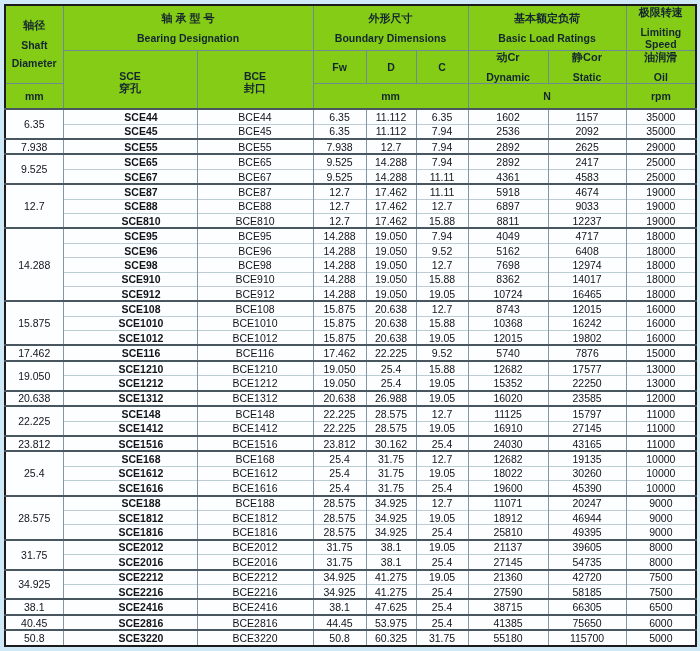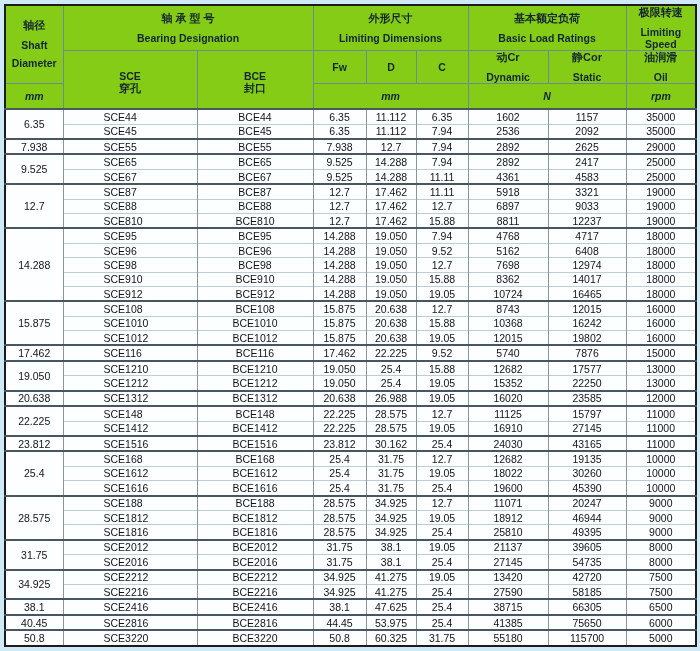--- a/index.html
+++ b/index.html
@@ -21,39 +21,39 @@
   thead td {
     background: #84cc16;
     border: 1px solid #6f8997;
     text-align: center;
     vertical-align: middle;
     color: #15272e;
     padding: 0;
   }
   thead tr.r1 { height: 29px; }
   thead tr.r2 { height: 32px; }
-  thead tr.r3 { height: 26px; font-style: italic; }
+  thead tr.r3 { height: 26px; }
   .zh { font-size: 11px; font-weight: bold; line-height: 1.25; }
   .en { font-size: 10.5px; font-weight: bold; line-height: 1.15; margin-top: 6px; }
   tbody td {
     background: #fdfeff;
     border-left: 1px solid #8496a1;
     border-right: 1px solid #8496a1;
     border-top: 1px solid #bccdd6;
     font-size: 10.5px;
     text-align: center;
     vertical-align: middle;
     color: #101418;
     padding: 0;
     overflow: hidden;
     white-space: nowrap;
   }
   tbody tr.group-start td { border-top: 2px solid #47565f; }
   thead { border-bottom: 2px solid #2a2a2a; }
-  tbody td.col-sce { text-align: left; padding-left: 40px; }
+  tbody td.col-sce { text-align: center; padding-left: 22px; font-weight: bold; }
 </style>
 </head>
 <body>
 
 <div class="page">
   <table class="spec">
     <colgroup>
       <col style="width:58px">
       <col style="width:134px">
       <col style="width:116px">
@@ -70,21 +70,21 @@
           <div class="zh">轴径</div>
           <div class="en">Shaft</div>
           <div class="en">Diameter</div>
         </td>
         <td colspan="2">
           <div class="zh">轴 承 型 号</div>
           <div class="en">Bearing Designation</div>
         </td>
         <td colspan="3">
           <div class="zh">外形尺寸</div>
-          <div class="en">Limiting Dimensions</div>
+          <div class="en">Boundary Dimensions</div>
         </td>
         <td colspan="2">
           <div class="zh">基本额定负荷</div>
           <div class="en">Basic Load Ratings</div>
         </td>
         <td>
           <div class="zh">极限转速</div>
           <div class="en">Limiting Speed</div>
         </td>
       </tr>
@@ -175,21 +175,21 @@
           <td>25000</td>
         </tr>
         <tr class="group-start">
           <td rowspan="3">12.7</td>
           <td class="col-sce">SCE87</td>
           <td>BCE87</td>
           <td>12.7</td>
           <td>17.462</td>
           <td>11.11</td>
           <td>5918</td>
-          <td>3321</td>
+          <td>4674</td>
           <td>19000</td>
         </tr>
         <tr>
           <td class="col-sce">SCE88</td>
           <td>BCE88</td>
           <td>12.7</td>
           <td>17.462</td>
           <td>12.7</td>
           <td>6897</td>
           <td>9033</td>
@@ -205,21 +205,21 @@
           <td>12237</td>
           <td>19000</td>
         </tr>
         <tr class="group-start">
           <td rowspan="5">14.288</td>
           <td class="col-sce">SCE95</td>
           <td>BCE95</td>
           <td>14.288</td>
           <td>19.050</td>
           <td>7.94</td>
-          <td>4768</td>
+          <td>4049</td>
           <td>4717</td>
           <td>18000</td>
         </tr>
         <tr>
           <td class="col-sce">SCE96</td>
           <td>BCE96</td>
           <td>14.288</td>
           <td>19.050</td>
           <td>9.52</td>
           <td>5162</td>
@@ -445,21 +445,21 @@
           <td>54735</td>
           <td>8000</td>
         </tr>
         <tr class="group-start">
           <td rowspan="2">34.925</td>
           <td class="col-sce">SCE2212</td>
           <td>BCE2212</td>
           <td>34.925</td>
           <td>41.275</td>
           <td>19.05</td>
-          <td>13420</td>
+          <td>21360</td>
           <td>42720</td>
           <td>7500</td>
         </tr>
         <tr>
           <td class="col-sce">SCE2216</td>
           <td>BCE2216</td>
           <td>34.925</td>
           <td>41.275</td>
           <td>25.4</td>
           <td>27590</td>

